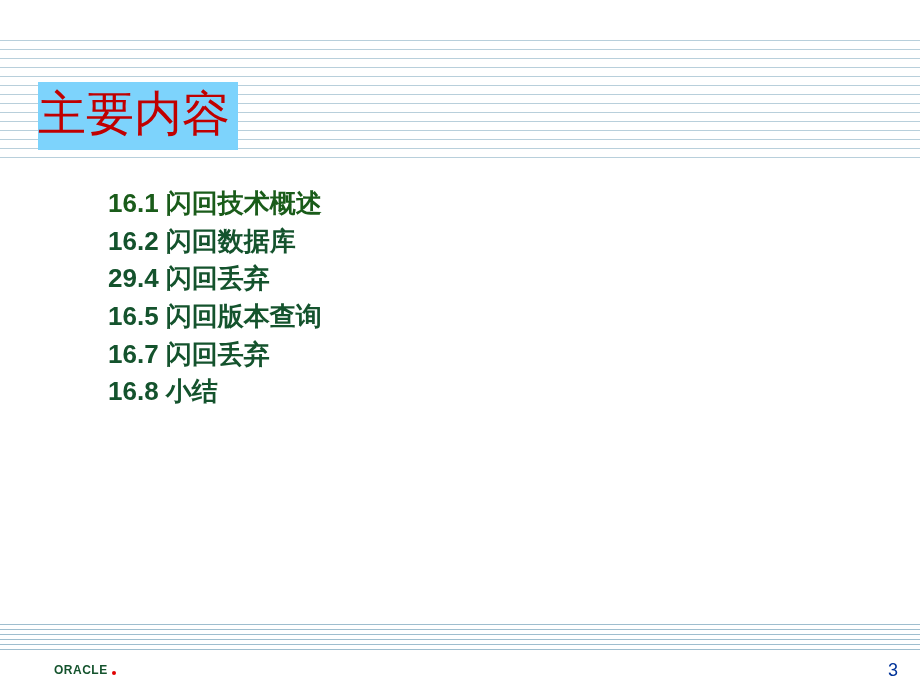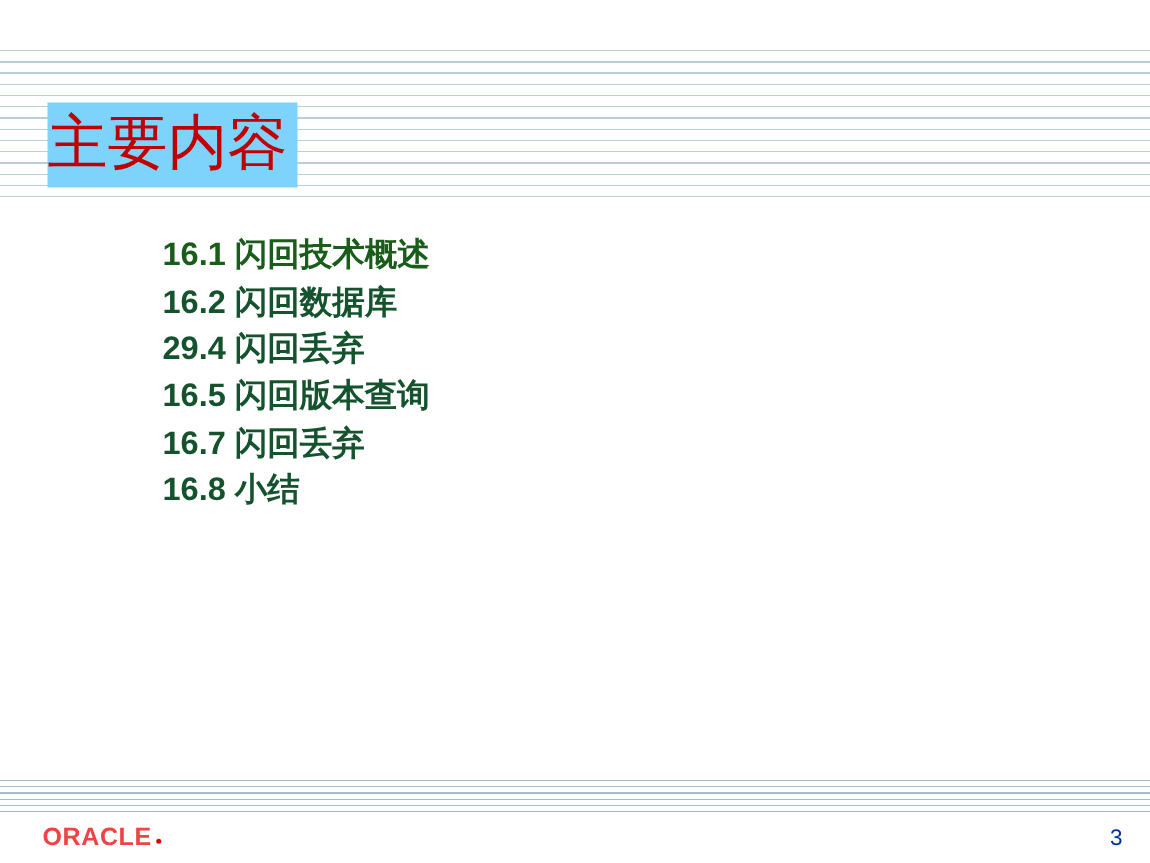--- a/index.html
+++ b/index.html
@@ -39,21 +39,21 @@
     }
     .title {
       color: #c00000;
       font-size: 48px;
       font-weight: normal;
       font-family: "SimSun", serif;
     }
     .content {
       position: absolute;
       top: 185px;
-      left: 130px;
+      left: 108px;
       z-index: 3;
     }
     .toc-item {
       font-size: 26px;
       font-weight: bold;
       line-height: 1.45;
       font-family: "SimHei", "Microsoft YaHei", sans-serif;
     }
     .item-highlight {
       color: #1a5c1a;
@@ -85,25 +85,26 @@
       display: flex;
       align-items: center;
       justify-content: space-between;
       padding: 0 22px 2px 34px;
     }
     .logo {
       display: flex;
       align-items: center;
     }
     .logo-text {
-      color: #ef4444;
+      color: #14532d;
       font-family: Arial, sans-serif;
       font-weight: bold;
-      font-size: 20px;
+      font-size: 12px;
       letter-spacing: 0.5px;
+      margin-left: 20px;
     }
     .logo-dot {
       width: 4px;
       height: 4px;
       background: #e00000;
       border-radius: 50%;
       margin-left: 4px;
       margin-top: 6px;
     }
     .page-num {

